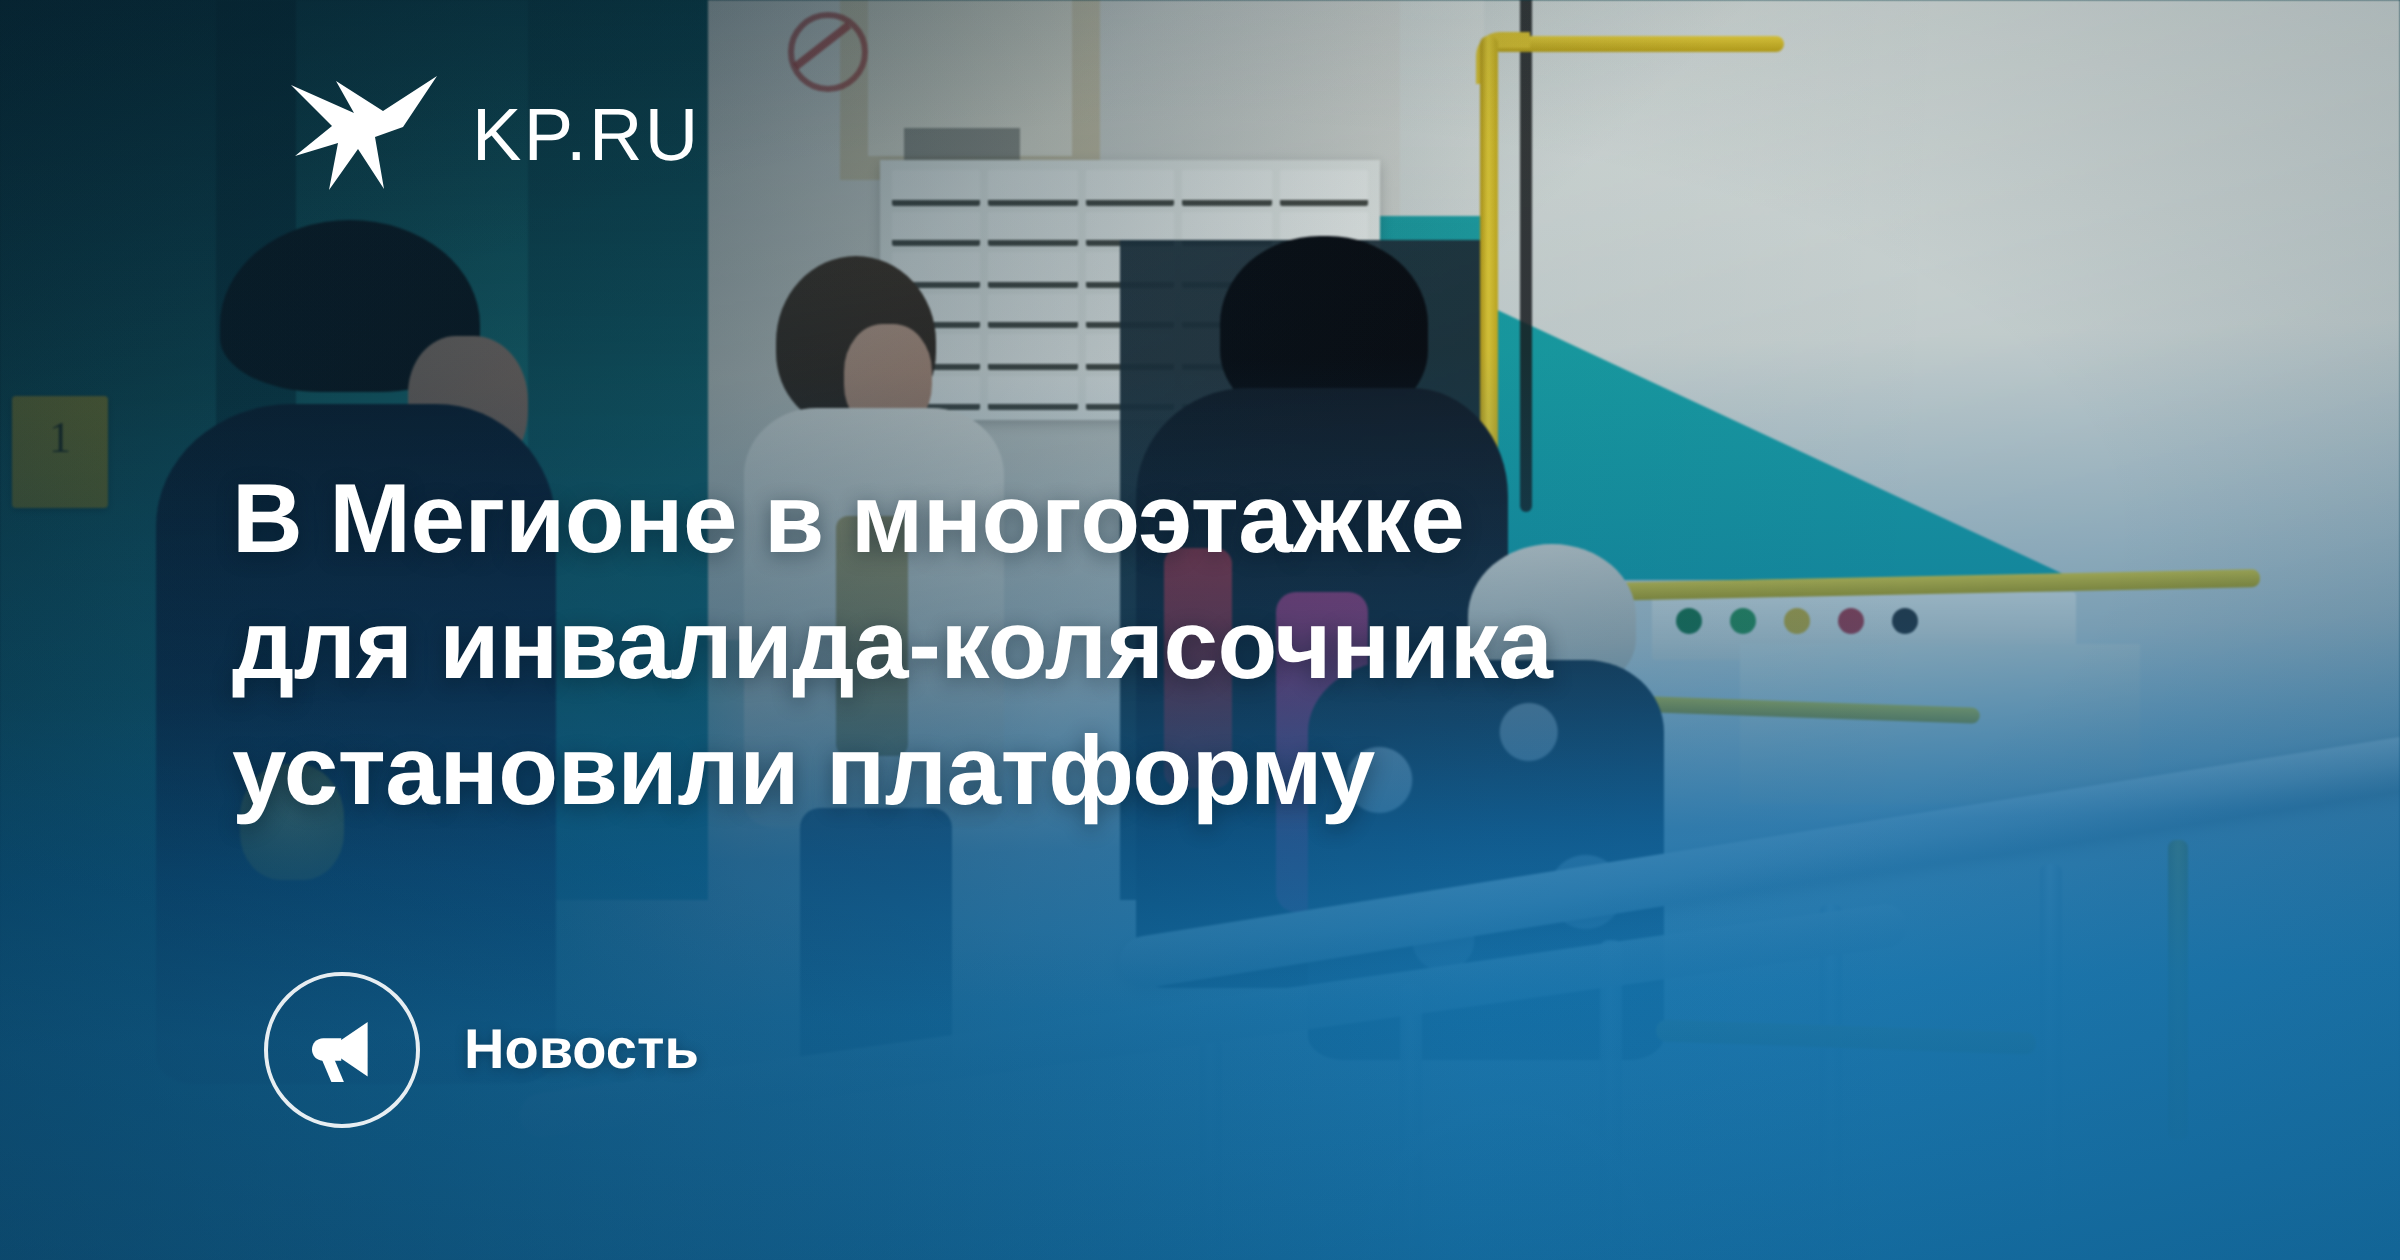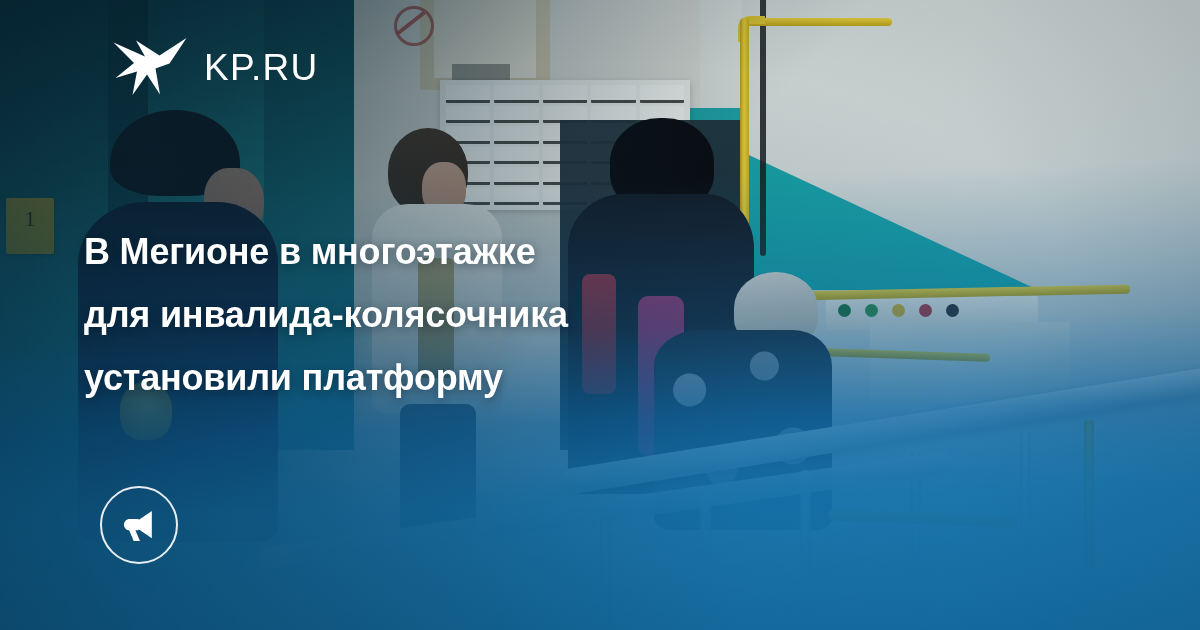--- a/index.html
+++ b/index.html
@@ -490,21 +490,21 @@
     position: absolute;
     inset: 0;
     background: linear-gradient(92deg,
         rgba(4,34,52,0.42) 0%,
         rgba(4,34,52,0.22) 38%,
         rgba(4,34,52,0.04) 62%,
         rgba(4,34,52,0) 80%);
   }
 
   
-  .ui { position: absolute; inset: 0; }
+  .ui { position: absolute; inset: 0; margin-left: 32px; }
 
   .brand {
     position: absolute;
     left: 112px; top: 36px;
     display: flex;
     align-items: center;
     gap: 16px;
   }
   .brand-logo { display: block; width: 76px; height: 62px; }
   .brand-name {
@@ -515,21 +515,21 @@
     line-height: 1;
     white-space: nowrap;
   }
 
   .headline {
     position: absolute;
     left: 84px;
     top: 196px;
     width: 1000px;
     color: #ffffff;
-    font-size: 36px;
+    font-size: 49px;
     font-weight: bold;
     line-height: 63px;
     letter-spacing: -0.2px;
     text-shadow: 0 2px 10px rgba(2,22,36,0.45);
   }
   .headline .hl-line { display: block; white-space: nowrap; }
 
   .news-badge {
     position: absolute;
     left: 100px;
@@ -703,16 +703,17 @@
     </h1>
 
     <div class="news-badge">
       <div class="badge-circle">
         <svg class="badge-icon" viewBox="0 0 40 40" aria-hidden="true">
           <path fill="#ffffff" d="M33.5 5.2 L33.5 34.0 L18.8 24.0 L18.8 15.2 Z"></path>
           <path fill="#ffffff" d="M10.2 13.8 L19.6 13.8 L19.6 25.6 L10.2 25.6 C6.6 25.6 4.2 22.9 4.2 19.7 C4.2 16.5 6.6 13.8 10.2 13.8 Z"></path>
           <path fill="#ffffff" d="M9.4 25.0 L16.0 25.0 L21.0 36.8 L14.4 36.8 Z"></path>
         </svg>
       </div>
+      <div class="badge-label">Новость</div>
     </div>
 
   </div>
 </div>
 
 </body></html>

